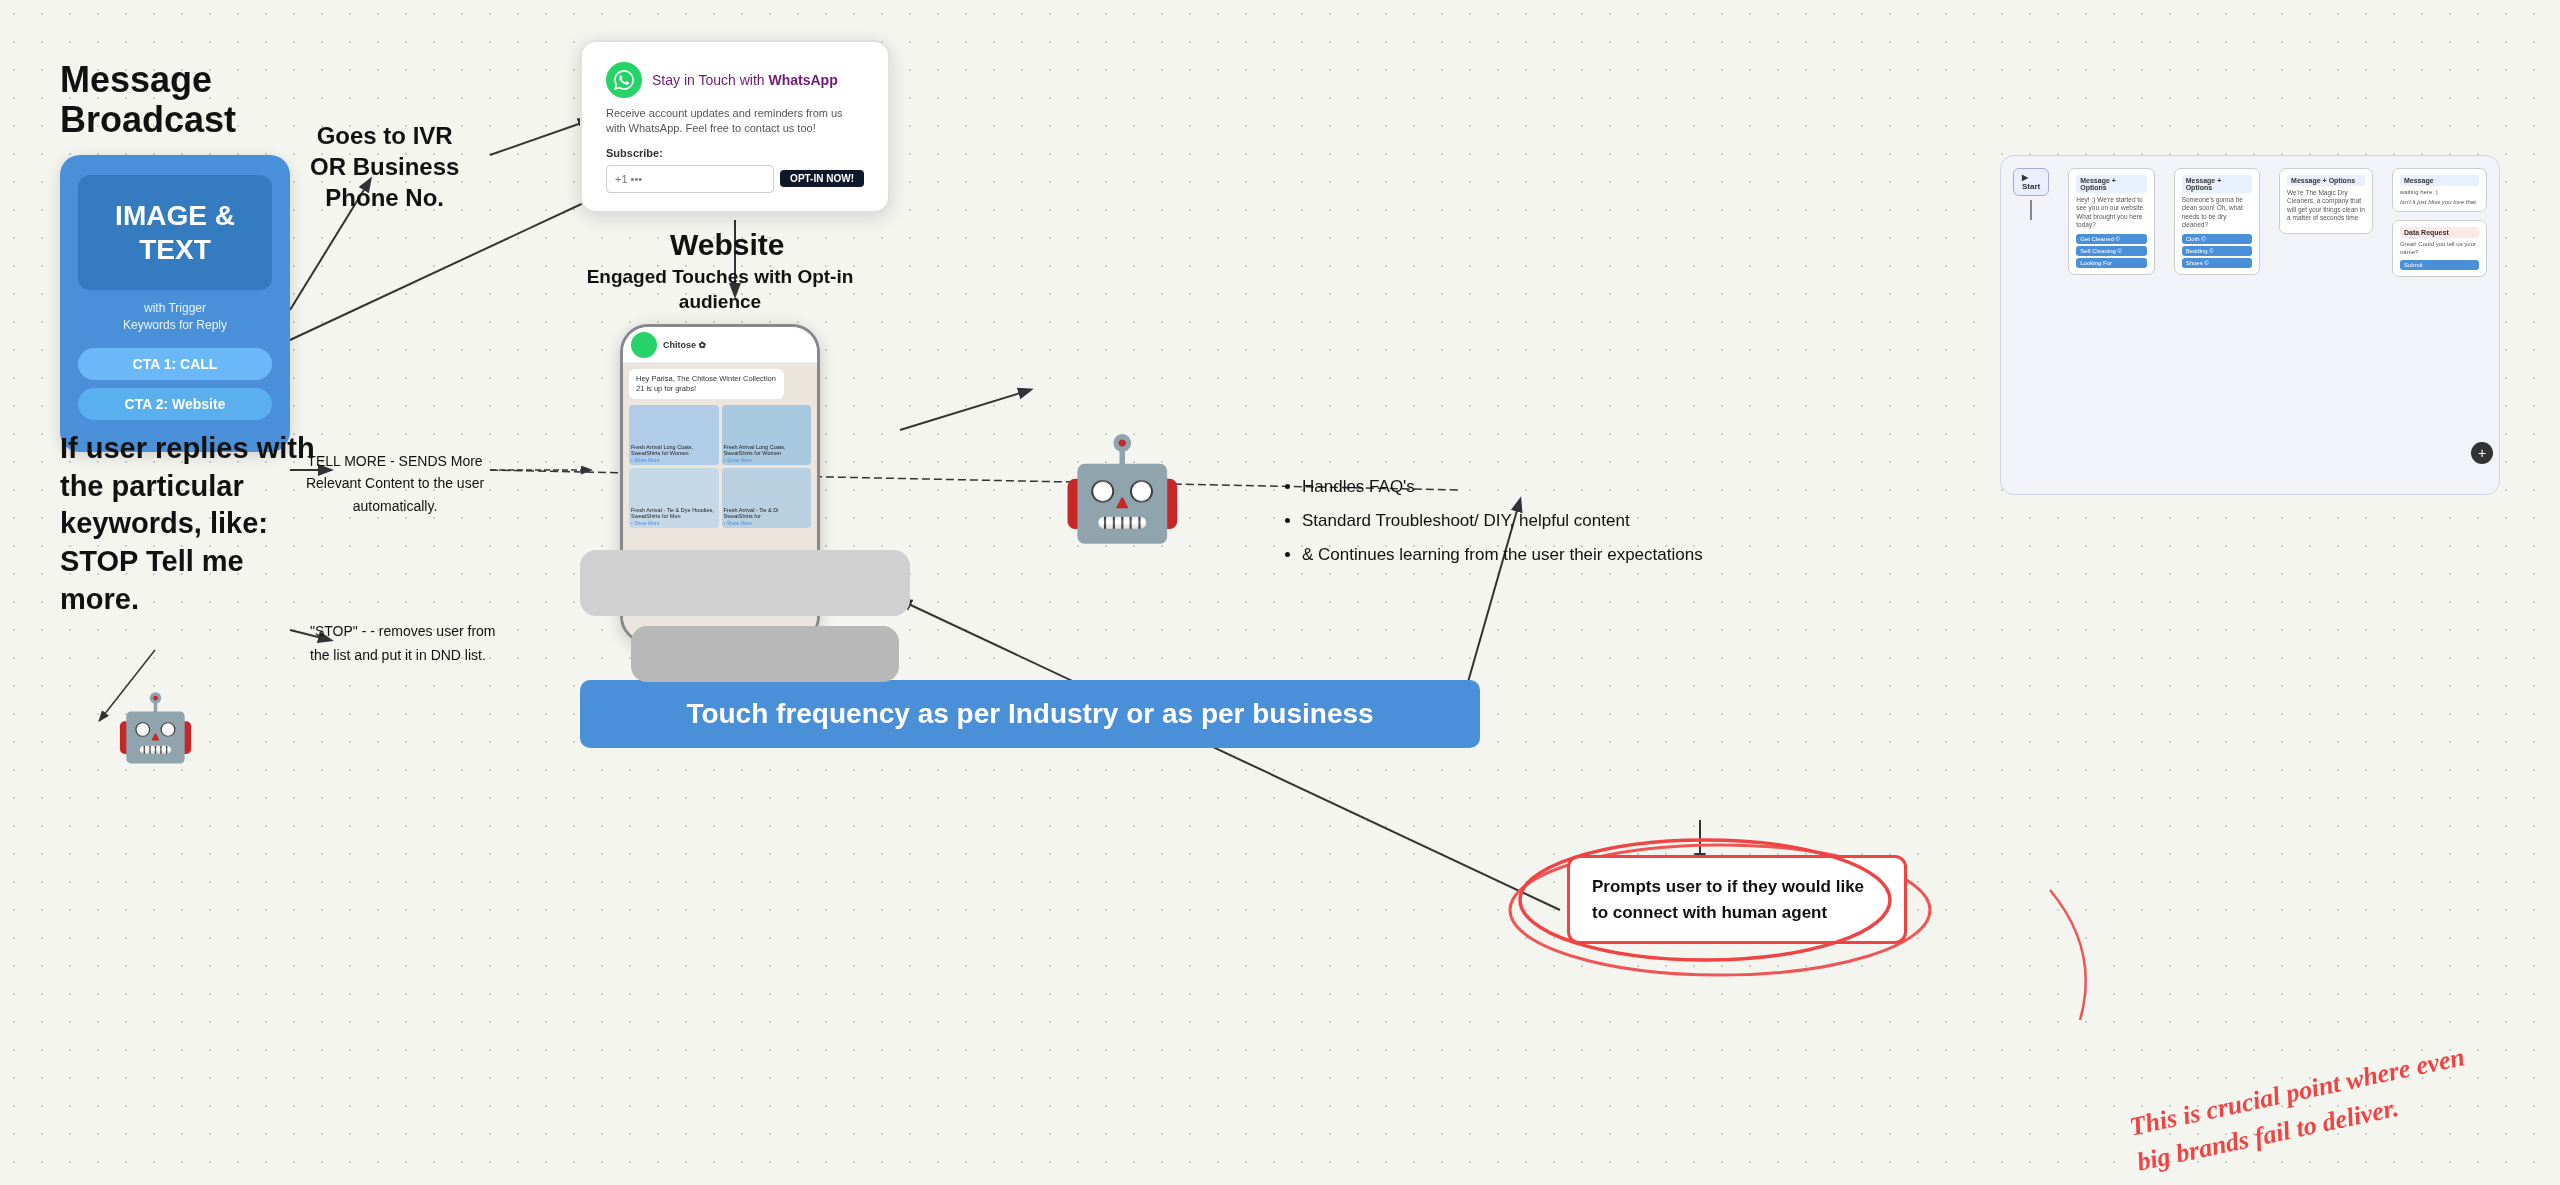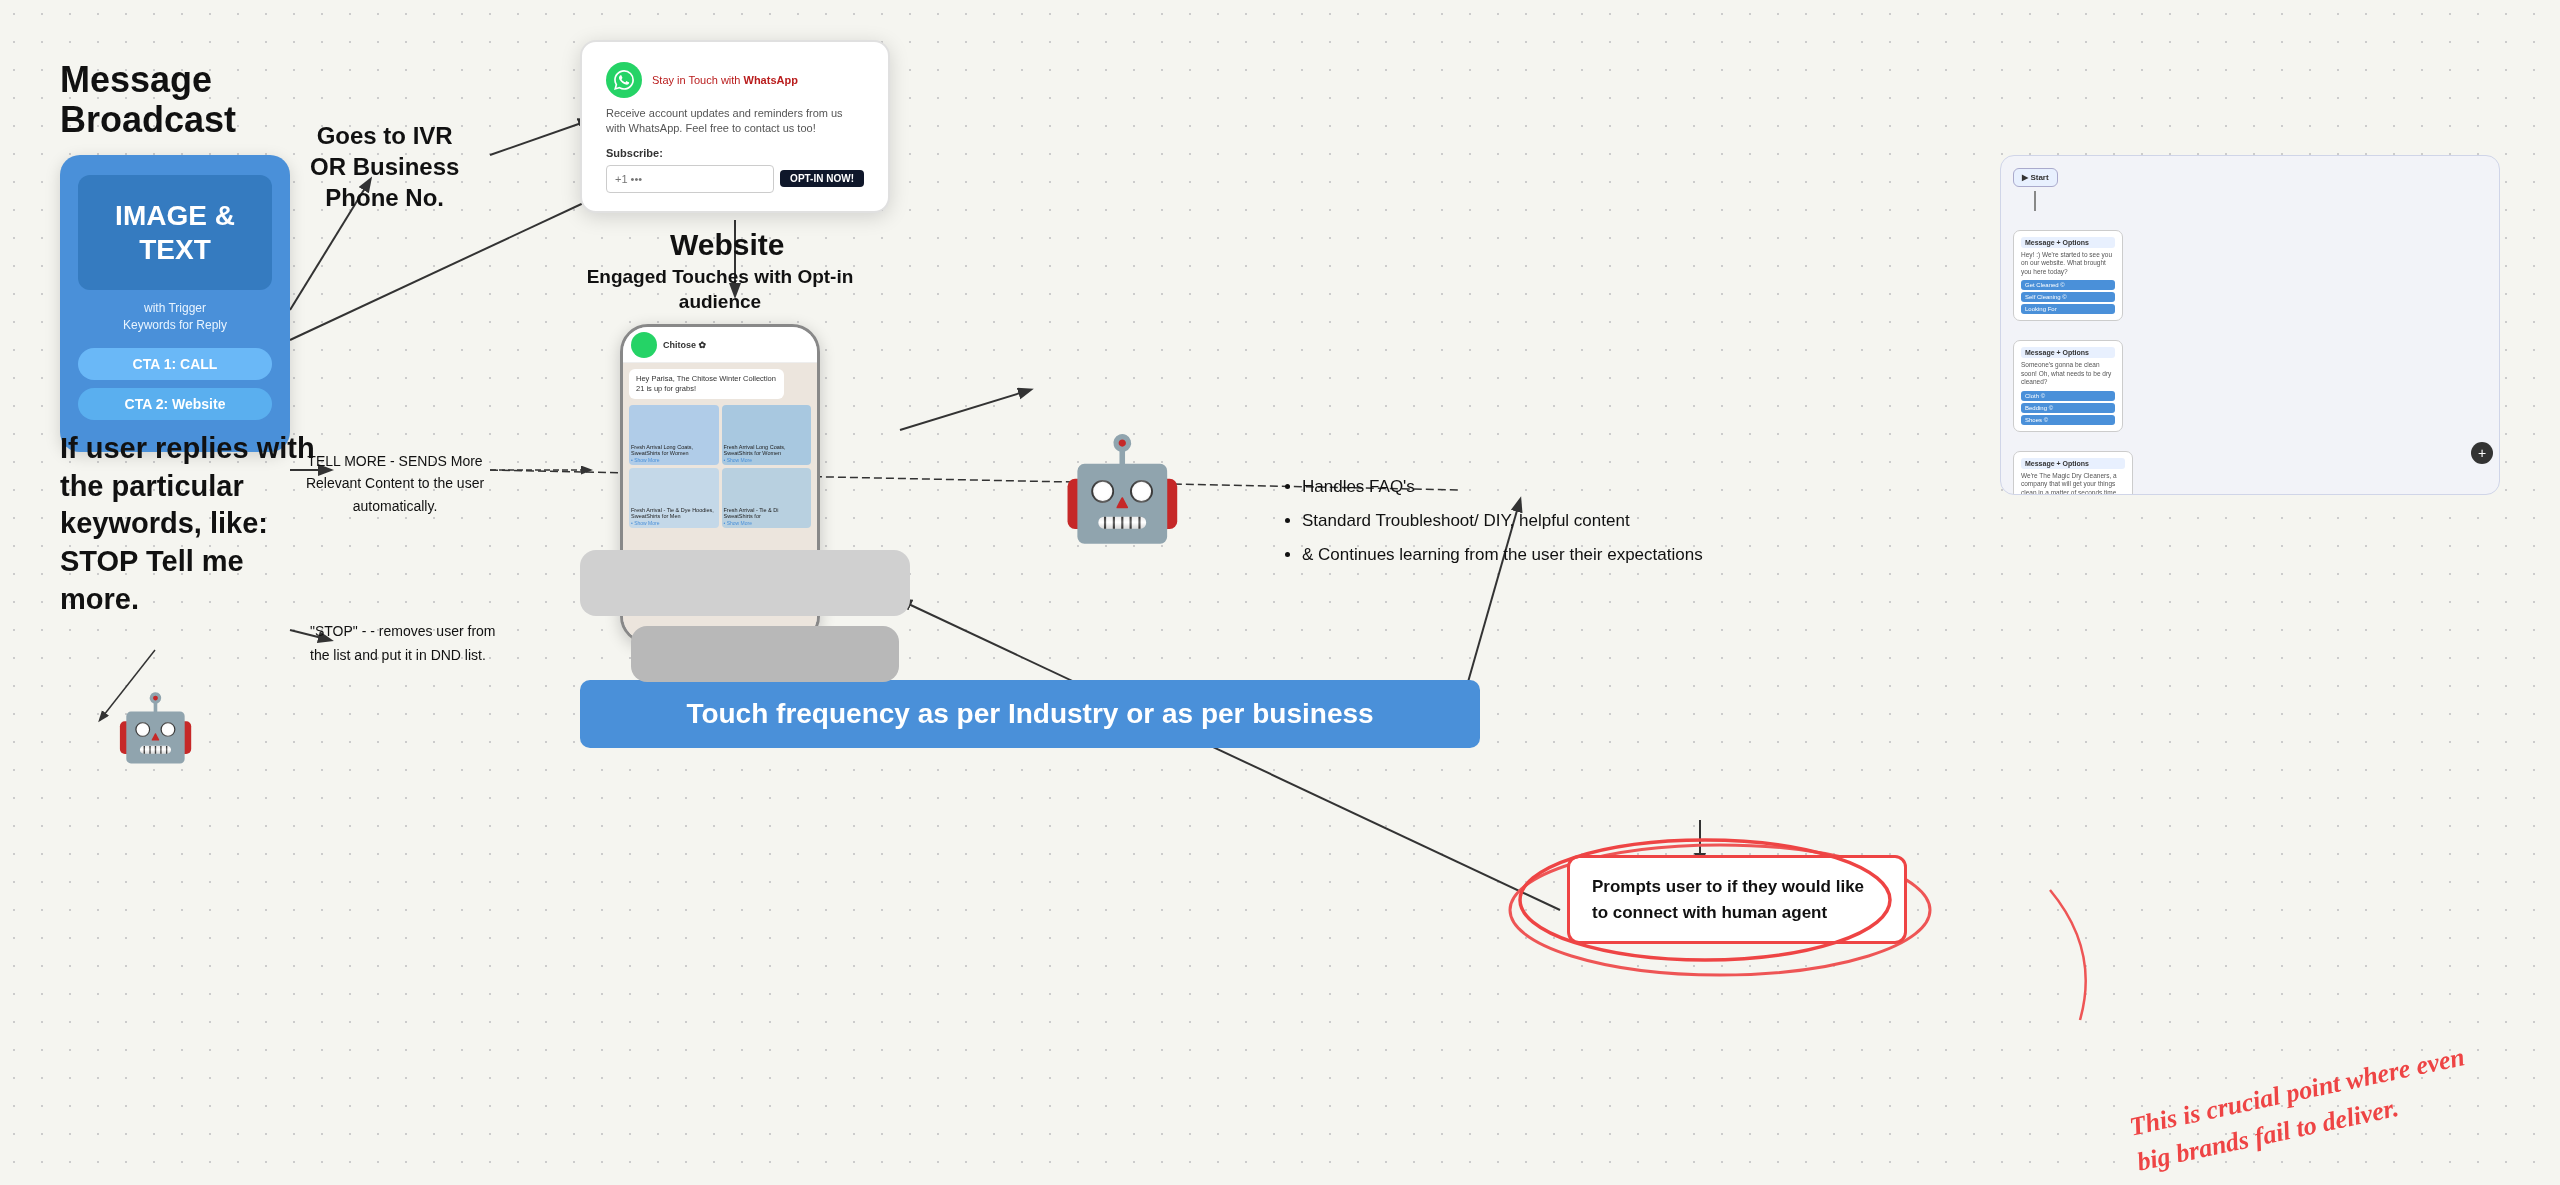--- a/index.html
+++ b/index.html
@@ -103,22 +103,22 @@
       height: 36px;
       background: #25D366;
       border-radius: 50%;
       display: flex;
       align-items: center;
       justify-content: center;
       margin-right: 10px;
       flex-shrink: 0;
     }
     .website-box-title {
-      font-size: 11px;
-      color: #b91c1c;
+      font-size: 14px;
+      color: #701a75;
       line-height: 1.3;
     }
     .website-box-title b { font-weight: 900; }
     .website-box-desc {
       font-size: 11px;
       color: #555;
       margin-bottom: 10px;
       line-height: 1.4;
     }
     .website-box-subscribe {
@@ -305,21 +305,21 @@
 automatically.</div>
 
 <div style="position:absolute;left:310px;top:620px;width:200px;font-size:14px;color:#111;line-height:1.7;">"STOP" -
 - removes
 user from
 the list and
 put it in
 DND list.</div>
 
 <div style="position:absolute;right:60px;top:155px;width:500px;height:340px;background:#f2f3f8;border-radius:14px;border:1.5px solid #d0d5e8;overflow:hidden;padding:12px;">
-  <div style="display:flex;gap:19px;align-items:flex-start;height:100%;flex-direction:column;">
+  <div style="display:flex;gap:19px;align-items:flex-start;height:100%;">
 
     <div style="display:flex;flex-direction:column;align-items:center;gap:4px;">
       <div style="background:#e8f0fe;border:1px solid #aac;border-radius:6px;padding:4px 8px;font-size:8px;font-weight:700;color:#333;">▶ Start</div>
       <div style="width:2px;height:20px;background:#888;"></div>
     </div>
 
     <div style="background:white;border:1px solid #ccc;border-radius:7px;padding:6px 7px;width:110px;font-size:7px;">
       <div style="background:#e8f0fe;border-radius:3px;padding:2px 4px;font-size:7px;font-weight:700;margin-bottom:3px;color:#333;">Message + Options</div>
       <div style="font-size:6.5px;color:#555;line-height:1.3;margin-bottom:4px;">Hey! :) We're started to see you on our website. What brought you here today?</div>
       <div style="background:#4a90d9;color:white;font-size:6px;padding:2px 4px;border-radius:3px;margin-bottom:2px;">Get Cleaned ©</div>

